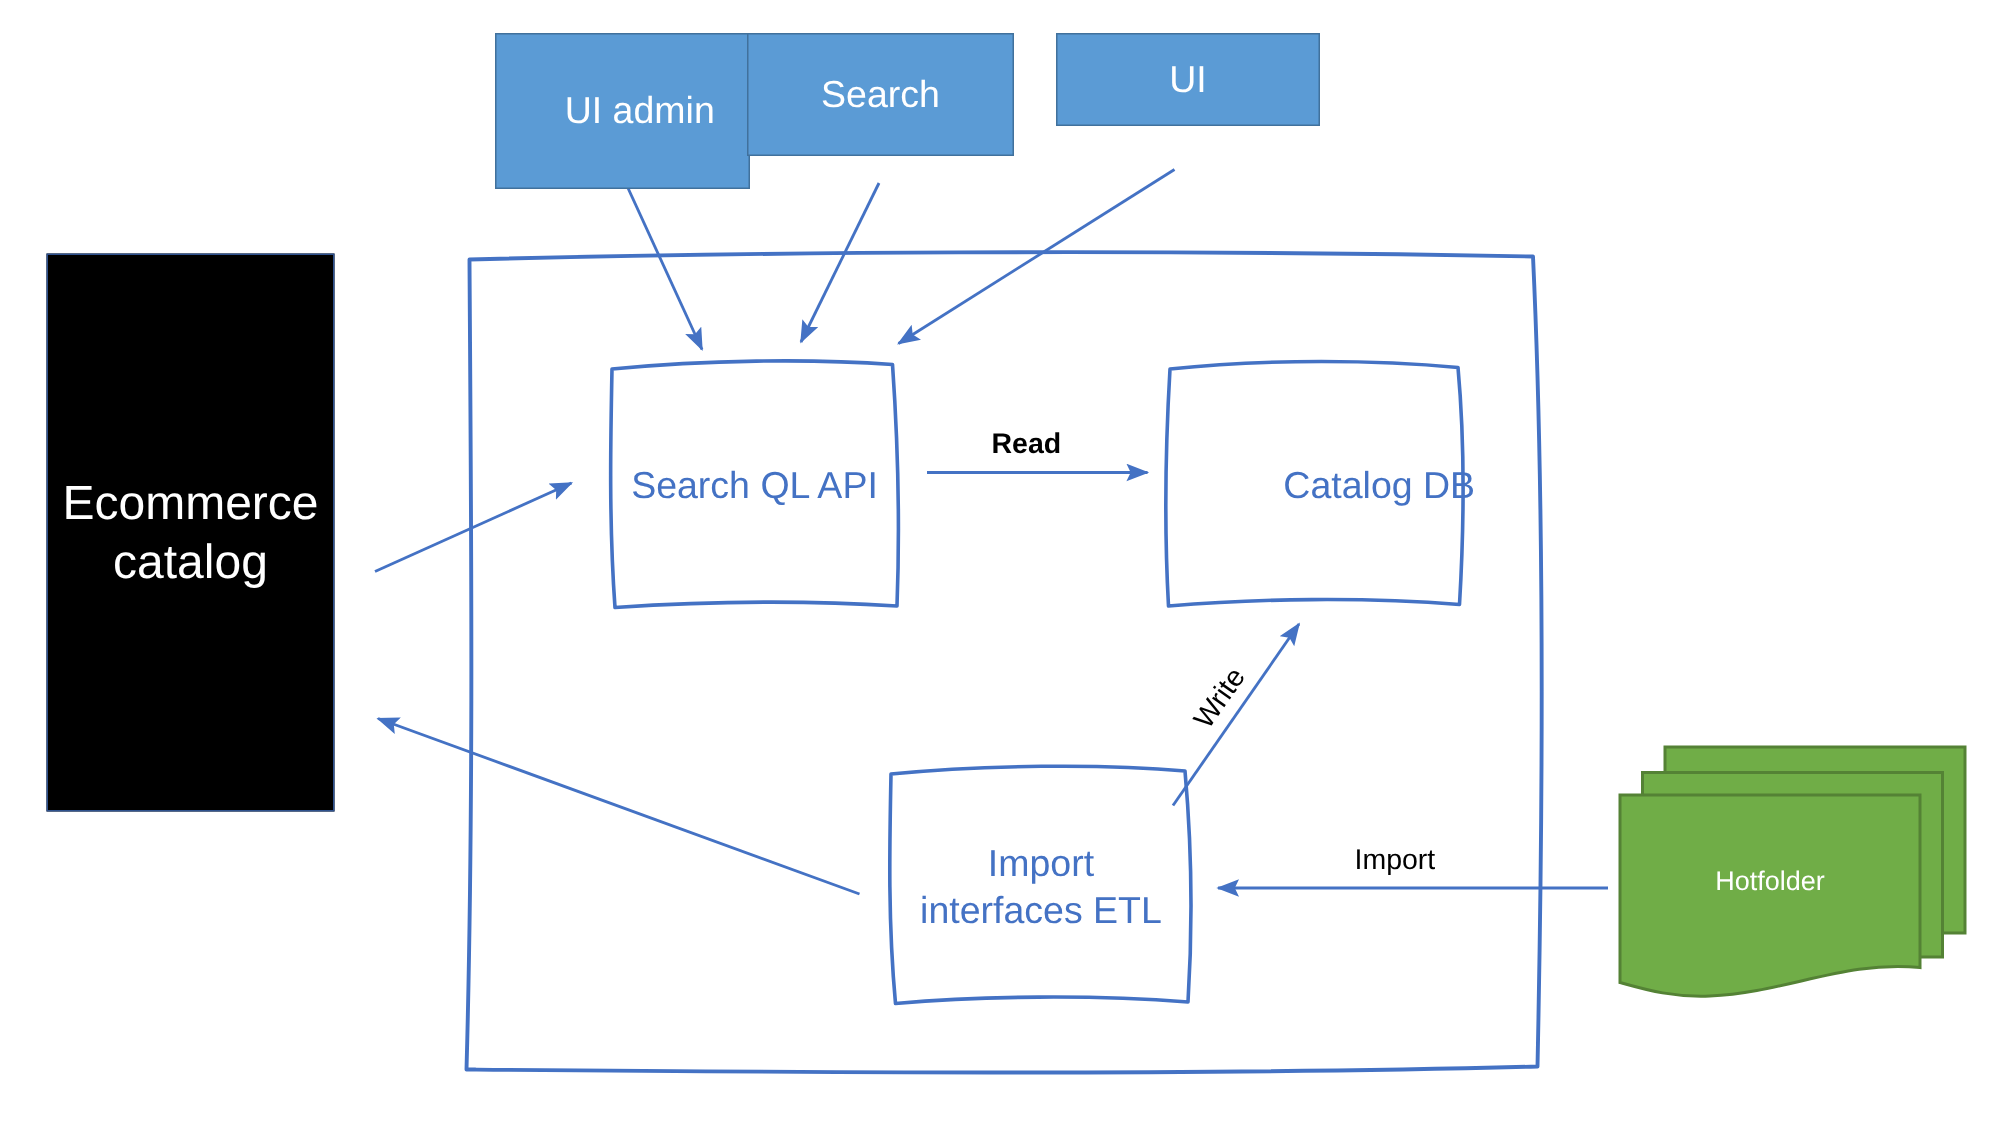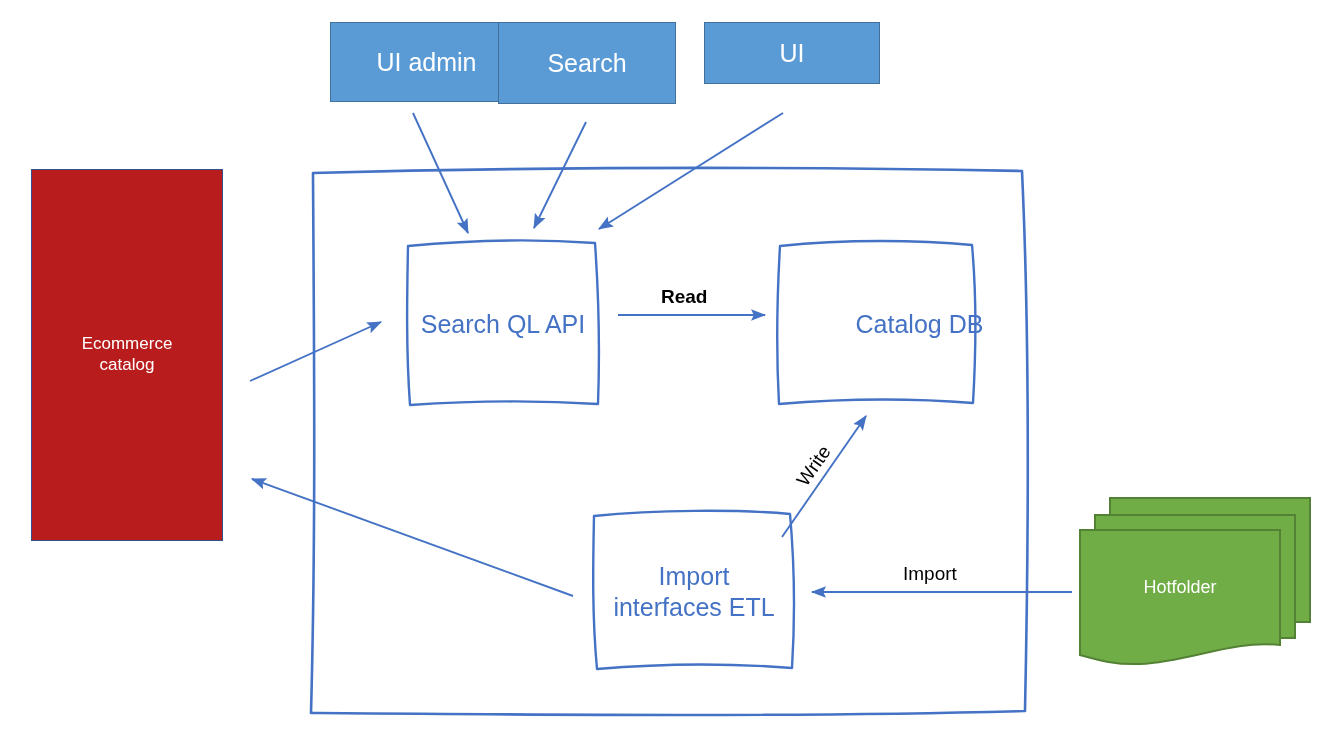--- a/index.html
+++ b/index.html
@@ -36,23 +36,23 @@
     color: #ffffff;
     line-height: 1.22;
     white-space: pre-line;
   }
   .box-lightblue {
     background: #5B9BD5;
     border: 1.5px solid #41719C;
     font-size: 25px;
   }
   .box-darkblue {
-    background: #b91c1c;
+    background: #000000;
     border: 1.5px solid #2F528F;
-    font-size: 17px;
+    font-size: 32px;
   }
   
   .sketch-label {
     position: absolute;
     display: flex;
     align-items: center;
     justify-content: center;
     text-align: center;
     color: #4472C4;
     font-size: 25px;
@@ -147,21 +147,21 @@
 
     <line x1="618" y1="315" x2="765" y2="315" stroke="#4472C4" stroke-width="1.9" marker-end="url(#arrowFilled)"></line>
 
     <line x1="782" y1="537" x2="866" y2="416" stroke="#4472C4" stroke-width="1.9" marker-end="url(#arrowFilled)"></line>
 
     <line x1="1072" y1="592" x2="812" y2="592" stroke="#4472C4" stroke-width="1.9" marker-end="url(#arrowFilled)"></line>
 
     <line x1="573" y1="596" x2="252" y2="479" stroke="#4472C4" stroke-width="1.9" marker-end="url(#arrowFilled)"></line>
   </svg>
 
-  <div class="solid-box box-lightblue" style="left:330px; top:22px; width:170px; height:80px;padding-left:23px;">UI admin</div>
+  <div class="solid-box box-lightblue" style="left:330px; top:22px; width:170px; height:104px;padding-left:23px;">UI admin</div>
 
   <div class="solid-box box-lightblue" style="left:498px; top:22px; width:178px; height:82px;">Search</div>
 
   <div class="solid-box box-lightblue" style="left:704px; top:22px; width:176px; height:62px;">UI</div>
 
   <div class="solid-box box-darkblue" style="left:31px; top:169px; width:192px; height:372px;">Ecommerce
 catalog</div>
 
   <div class="sketch-label" style="left:408px; top:246px; width:190px; height:158px;">Search QL API</div>
 

